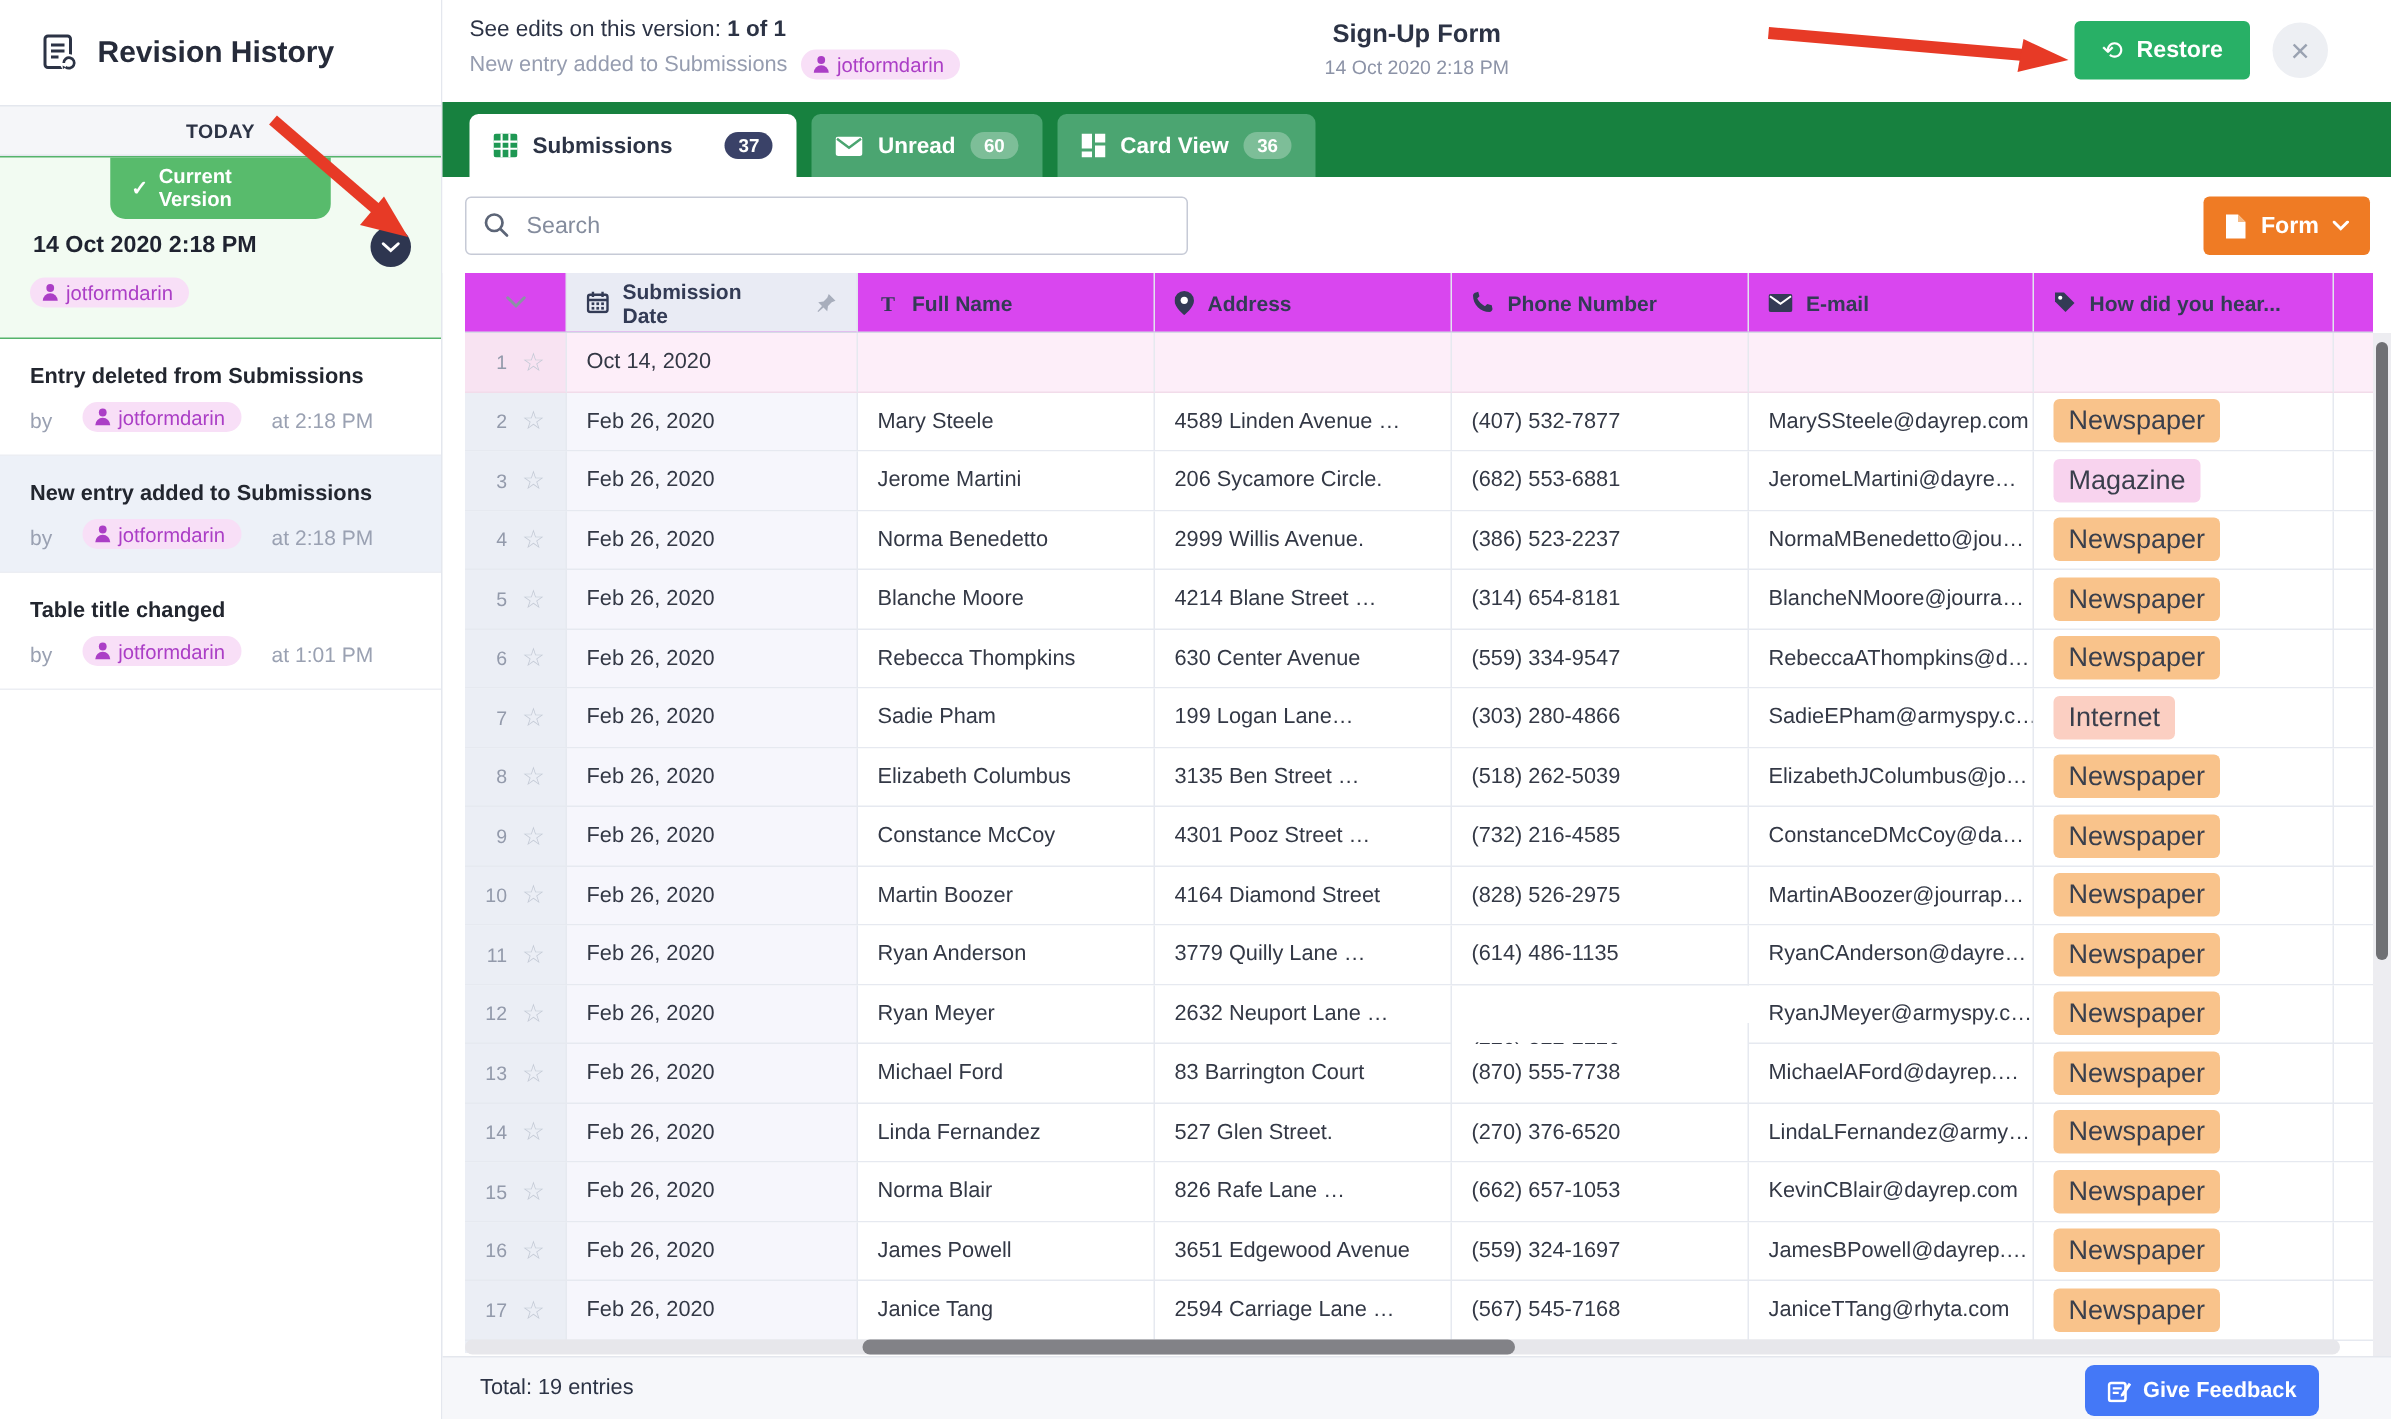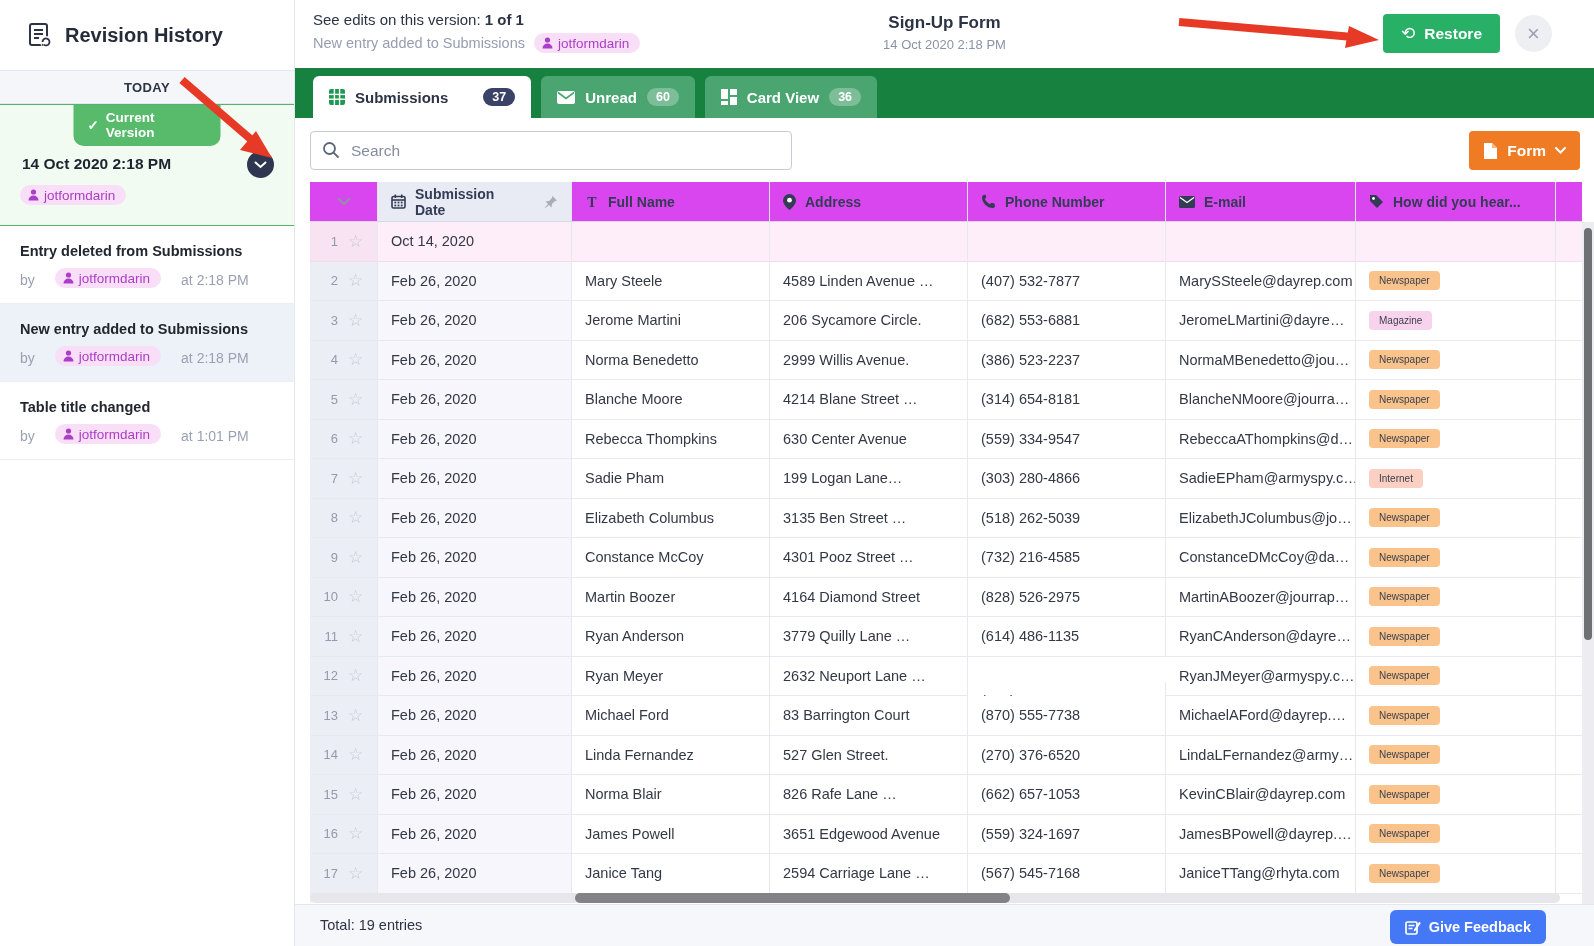--- a/index.html
+++ b/index.html
@@ -71,21 +71,21 @@
   .rows { height:680px; overflow:hidden; }
   .drow { height:39.5px; }
   .td { display:flex; align-items:center; padding:0 13px; font-size:14.5px; color:#333845;
     border-right:1px solid #e6e9f0; border-bottom:1px solid #e6e9f0; height:100%; background:#fff; white-space:nowrap; overflow:hidden; }
   .td.numcol { background:#ebeef5; padding:0 10px; gap:10px; justify-content:flex-start; }
   .td.datecol { background:#f6f6fc; }
   .drow.hl .td { background:#fdeef9; border-bottom:1px solid #f2dcea; }
   .drow.hl .td.numcol { background:#f8e3f2; }
   .rownum { font-size:13px; color:#939aab; width:18px; text-align:right; }
   .star { font-size:17px; color:#c3c9d5; cursor:pointer; line-height:1; }
-  .tagpill { font-size:10px; color:#3a3f4c; padding:4px 10px; border-radius:4px; }
+  .tagpill { font-size:18px; color:#3a3f4c; padding:4px 10px; border-radius:4px; }
   
   .hscroll { position:absolute; left:15px; top:893px; width:1250px; height:10px; background:#e7e7eb; border-radius:5px; }
   .hthumb { position:absolute; left:265px; top:0; width:435px; height:10px; background:#828287; border-radius:5px; cursor:grab; }
   .vscroll { position:absolute; right:0; top:222px; width:12px; height:682px; background:#ededf1; }
   .vthumb { position:absolute; left:2px; top:6px; width:8px; height:412px; background:#6f7074; border-radius:4px; cursor:grab; }
   
   .footer { position:absolute; left:0; top:904px; width:1299px; height:42px; background:#f6f7fa; border-top:1px solid #e4e7ed; }
   .footer-total { position:absolute; left:25px; top:12px; font-size:14.5px; color:#2c3345; }
   .feedback-btn { position:absolute; right:48px; top:5px; height:34px; padding:0 15px; background:#4478f7; border:none;
     border-radius:6px; color:#fff; font-size:14.5px; font-weight:700; display:flex; align-items:center; gap:8px; cursor:pointer;

